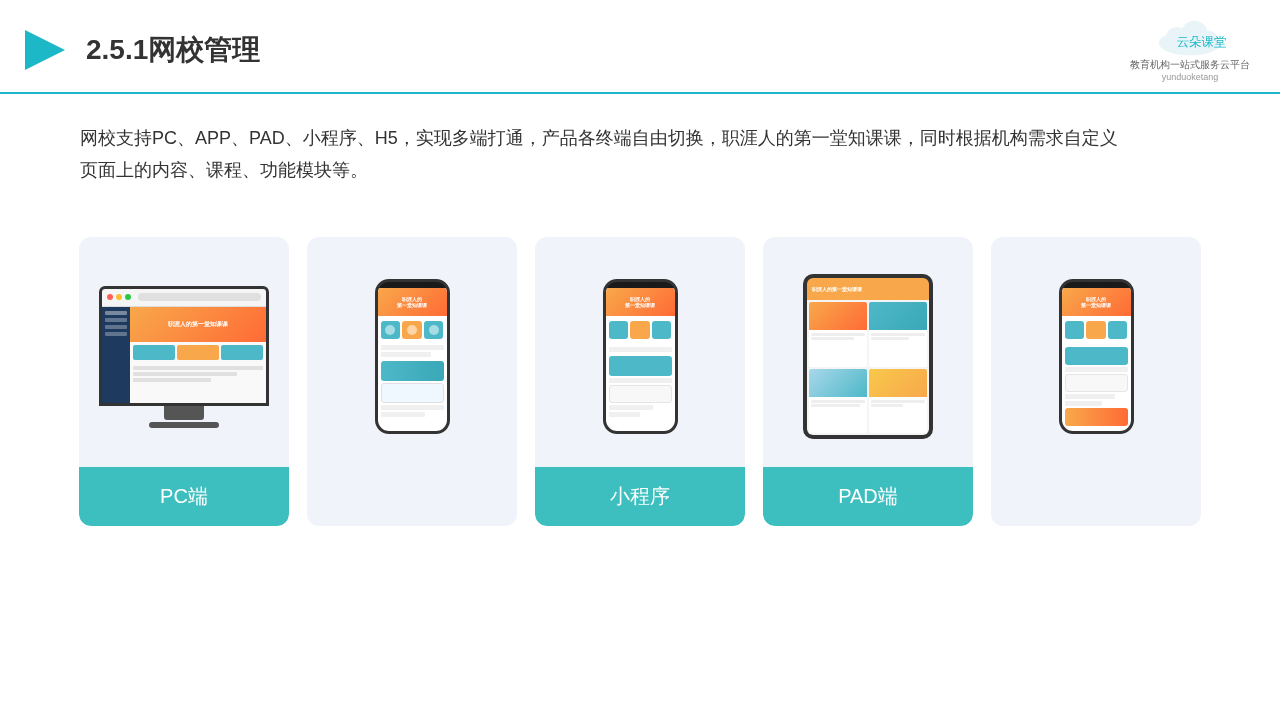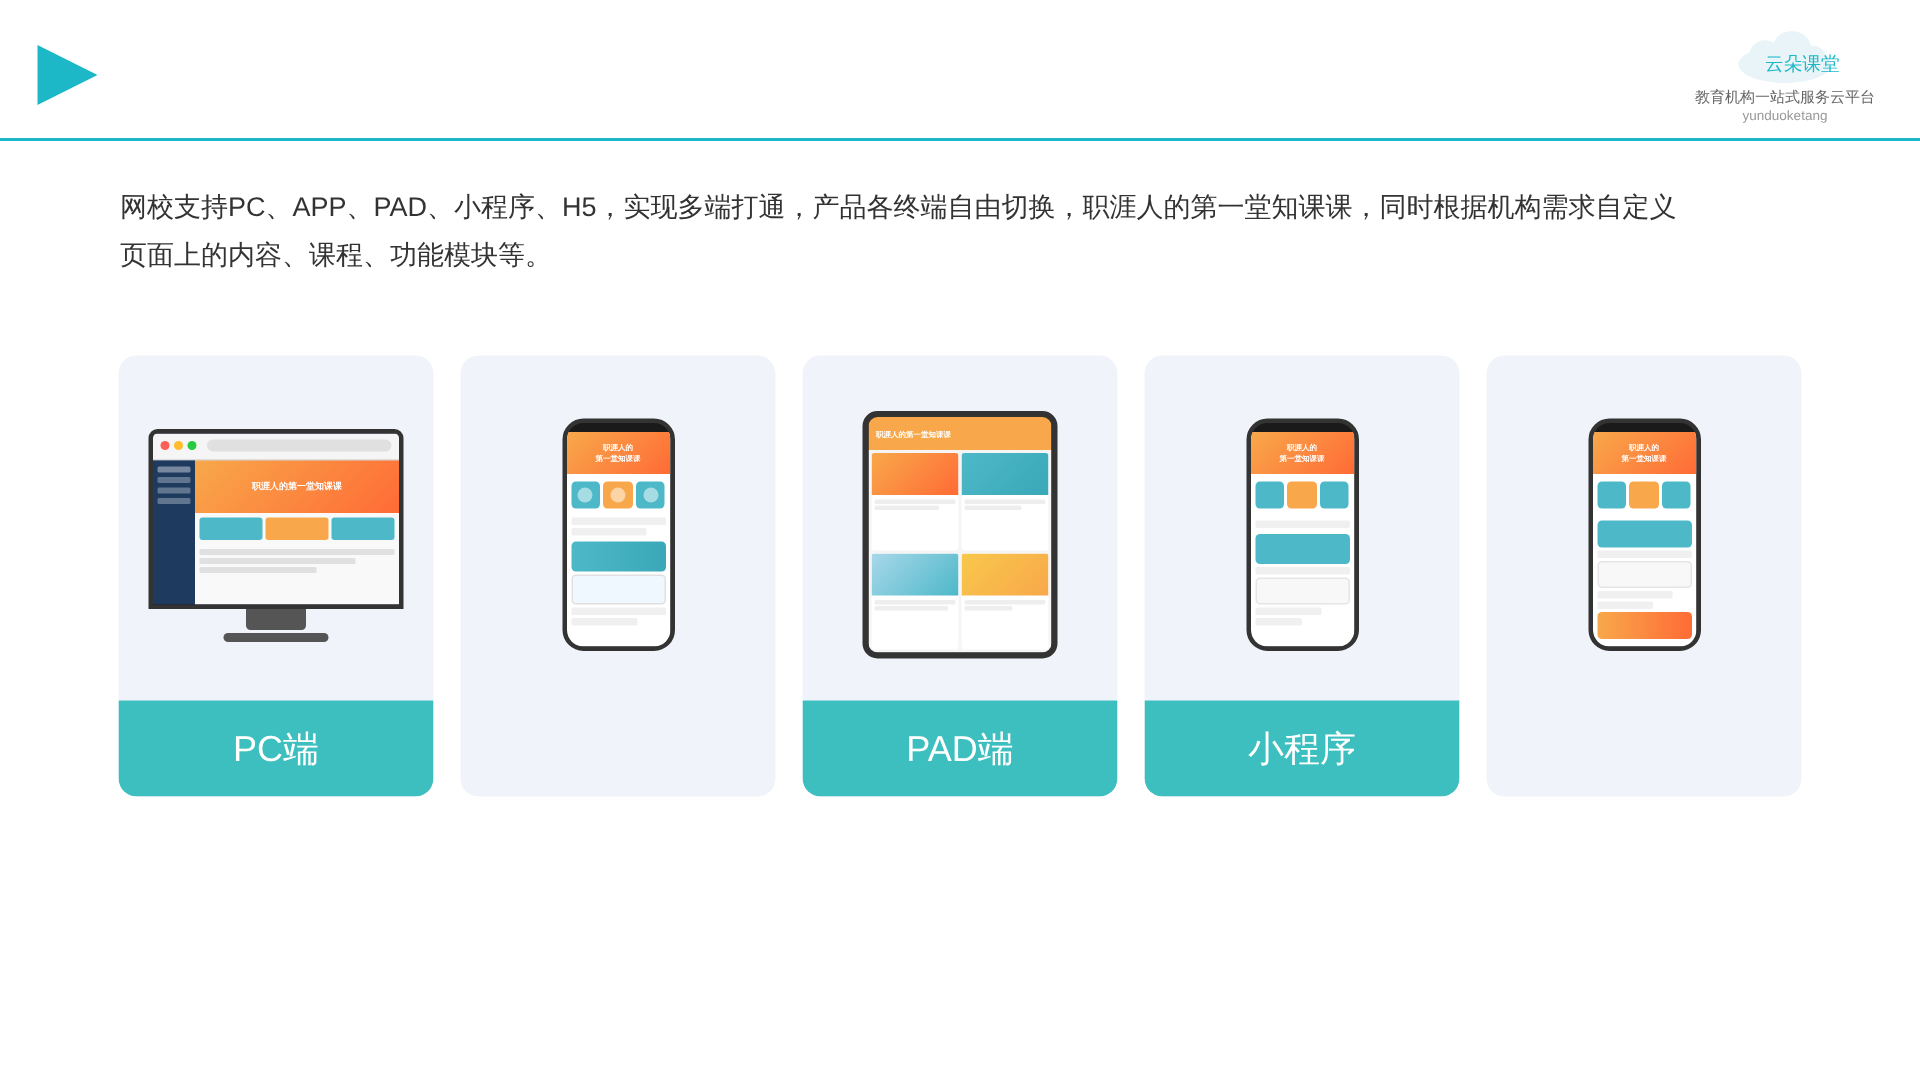--- a/index.html
+++ b/index.html
@@ -161,36 +161,37 @@
       gap: 3px;
     }
 
     
     .card-label {
       width: calc(100% + 30px);
       margin: 0 -15px;
       padding: 16px 10px;
       background: #3dbfbf;
       color: white;
-      font-size: 24px;
+      font-size: 20px;
       font-weight: 500;
       text-align: center;
       border-radius: 0 0 12px 12px;
       margin-top: auto;
     }
   </style>
 </head>
 <body>
 
 <div class="header">
   <div class="header-left">
 
     <svg class="play-icon" viewBox="0 0 50 50">
       <polygon points="5,5 45,25 5,45" fill="#1cb8c8"></polygon>
     </svg>
+    <span class="page-title">2.5.1网校管理</span>
   </div>
   <div class="logo-area">
 
     <svg class="logo-icon" viewBox="0 0 90 45">
 
       <ellipse cx="45" cy="28" rx="35" ry="14" fill="#e8f4f8"></ellipse>
       <circle cx="30" cy="22" r="12" fill="#e8f4f8"></circle>
       <circle cx="50" cy="18" r="15" fill="#e8f4f8"></circle>
       <circle cx="66" cy="24" r="10" fill="#e8f4f8"></circle>
 
@@ -277,20 +278,49 @@
               <div style="height:5px;background:#f0f0f0;border-radius:1px;width:70%;"></div>
             </div>
           </div>
         </div>
       </div>
     </div>
   </div>
 
   <div class="card">
     <div class="card-image-area">
+      <div class="phone-mockup">
+        <div class="phone-body">
+          <div style="width:28px;height:6px;background:#1a1a1a;border-radius:0 0 6px 6px;margin:0 auto;position:relative;z-index:2;"></div>
+          <div style="position:relative;flex:1;background:#fff;overflow:hidden;">
+            <div style="height:28px;background:linear-gradient(135deg,#f8a84b,#ff6b35);display:flex;align-items:center;justify-content:center;padding:2px;">
+              <div style="font-size:5px;color:white;text-align:center;font-weight:bold;">职涯人的<br>第一堂知课课</div>
+            </div>
+            <div style="padding:3px;display:grid;grid-template-columns:1fr 1fr 1fr;gap:2px;margin-top:2px;">
+              <div style="height:18px;background:#4db8c8;border-radius:3px;"></div>
+              <div style="height:18px;background:#f8a84b;border-radius:3px;"></div>
+              <div style="height:18px;background:#4db8c8;border-radius:3px;"></div>
+            </div>
+            <div style="padding:3px;display:flex;flex-direction:column;gap:2px;margin-top:2px;">
+              <div style="height:5px;background:#f0f0f0;border-radius:1px;"></div>
+              <div style="height:20px;background:#4db8c8;border-radius:3px;margin-top:2px;"></div>
+              <div style="height:5px;background:#f0f0f0;border-radius:1px;"></div>
+              <div style="height:18px;background:#f8f8f8;border-radius:3px;border:1px solid #e5e5e5;"></div>
+              <div style="height:5px;background:#f0f0f0;border-radius:1px;width:70%;"></div>
+              <div style="height:5px;background:#f0f0f0;border-radius:1px;width:50%;"></div>
+            </div>
+          </div>
+        </div>
+      </div>
+    </div>
+    <div class="card-label">小程序</div>
+  </div>
+
+  <div class="card">
+    <div class="card-image-area">
       <div class="tablet-mockup">
         <div class="tablet-body">
           <div class="tablet-screen">
             <div class="tablet-top-bar">
               <div style="font-size:5px;color:white;font-weight:bold;">职涯人的第一堂知课课</div>
             </div>
             <div style="flex:1;display:grid;grid-template-columns:1fr 1fr;gap:2px;padding:2px;background:#f5f5f5;">
               <div style="background:white;border-radius:2px;overflow:hidden;">
                 <div style="height:28px;background:linear-gradient(135deg,#f8a84b,#ff6b35);"></div>
                 <div style="padding:2px;">
@@ -335,49 +365,20 @@
           <div style="position:relative;flex:1;background:#fff;overflow:hidden;">
             <div style="height:28px;background:linear-gradient(135deg,#f8a84b,#ff6b35);display:flex;align-items:center;justify-content:center;padding:2px;">
               <div style="font-size:5px;color:white;text-align:center;font-weight:bold;">职涯人的<br>第一堂知课课</div>
             </div>
             <div style="padding:3px;display:grid;grid-template-columns:1fr 1fr 1fr;gap:2px;margin-top:2px;">
               <div style="height:18px;background:#4db8c8;border-radius:3px;"></div>
               <div style="height:18px;background:#f8a84b;border-radius:3px;"></div>
               <div style="height:18px;background:#4db8c8;border-radius:3px;"></div>
             </div>
             <div style="padding:3px;display:flex;flex-direction:column;gap:2px;margin-top:2px;">
-              <div style="height:5px;background:#f0f0f0;border-radius:1px;"></div>
-              <div style="height:20px;background:#4db8c8;border-radius:3px;margin-top:2px;"></div>
-              <div style="height:5px;background:#f0f0f0;border-radius:1px;"></div>
-              <div style="height:18px;background:#f8f8f8;border-radius:3px;border:1px solid #e5e5e5;"></div>
-              <div style="height:5px;background:#f0f0f0;border-radius:1px;width:70%;"></div>
-              <div style="height:5px;background:#f0f0f0;border-radius:1px;width:50%;"></div>
-            </div>
-          </div>
-        </div>
-      </div>
-    </div>
-    <div class="card-label">小程序</div>
-  </div>
-
-  <div class="card">
-    <div class="card-image-area">
-      <div class="phone-mockup">
-        <div class="phone-body">
-          <div style="width:28px;height:6px;background:#1a1a1a;border-radius:0 0 6px 6px;margin:0 auto;position:relative;z-index:2;"></div>
-          <div style="position:relative;flex:1;background:#fff;overflow:hidden;">
-            <div style="height:28px;background:linear-gradient(135deg,#f8a84b,#ff6b35);display:flex;align-items:center;justify-content:center;padding:2px;">
-              <div style="font-size:5px;color:white;text-align:center;font-weight:bold;">职涯人的<br>第一堂知课课</div>
-            </div>
-            <div style="padding:3px;display:grid;grid-template-columns:1fr 1fr 1fr;gap:2px;margin-top:2px;">
-              <div style="height:18px;background:#4db8c8;border-radius:3px;"></div>
-              <div style="height:18px;background:#f8a84b;border-radius:3px;"></div>
-              <div style="height:18px;background:#4db8c8;border-radius:3px;"></div>
-            </div>
-            <div style="padding:3px;display:flex;flex-direction:column;gap:2px;margin-top:2px;">
               <div style="height:18px;background:#4db8c8;border-radius:3px;"></div>
               <div style="height:5px;background:#f0f0f0;border-radius:1px;"></div>
               <div style="height:18px;background:#f8f8f8;border-radius:3px;border:1px solid #e5e5e5;"></div>
               <div style="height:5px;background:#f0f0f0;border-radius:1px;width:80%;"></div>
               <div style="height:5px;background:#f0f0f0;border-radius:1px;width:60%;"></div>
               <div style="height:18px;background:linear-gradient(to right,#f8a84b,#ff6b35);border-radius:3px;"></div>
             </div>
           </div>
         </div>
       </div>

